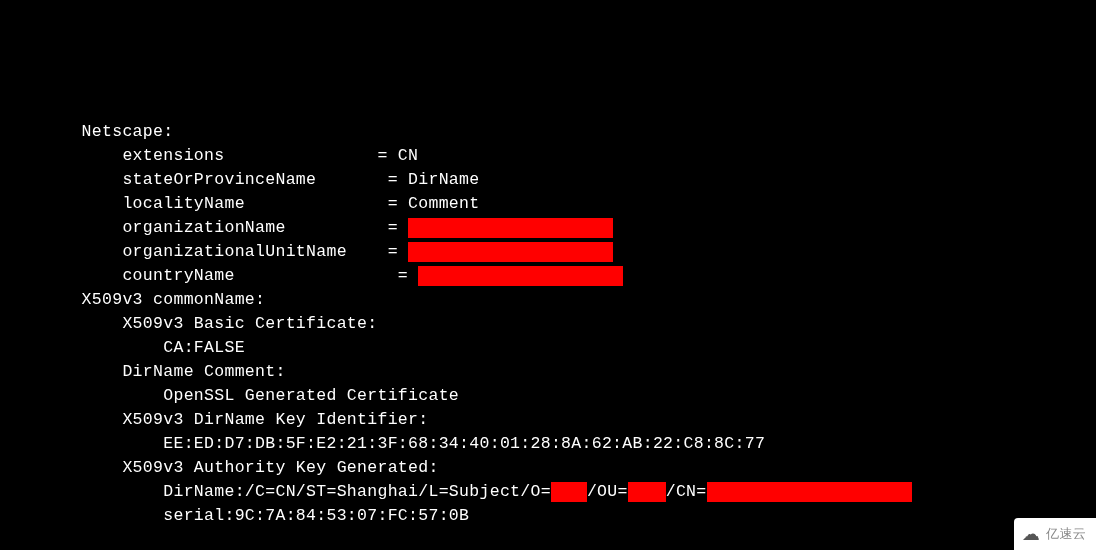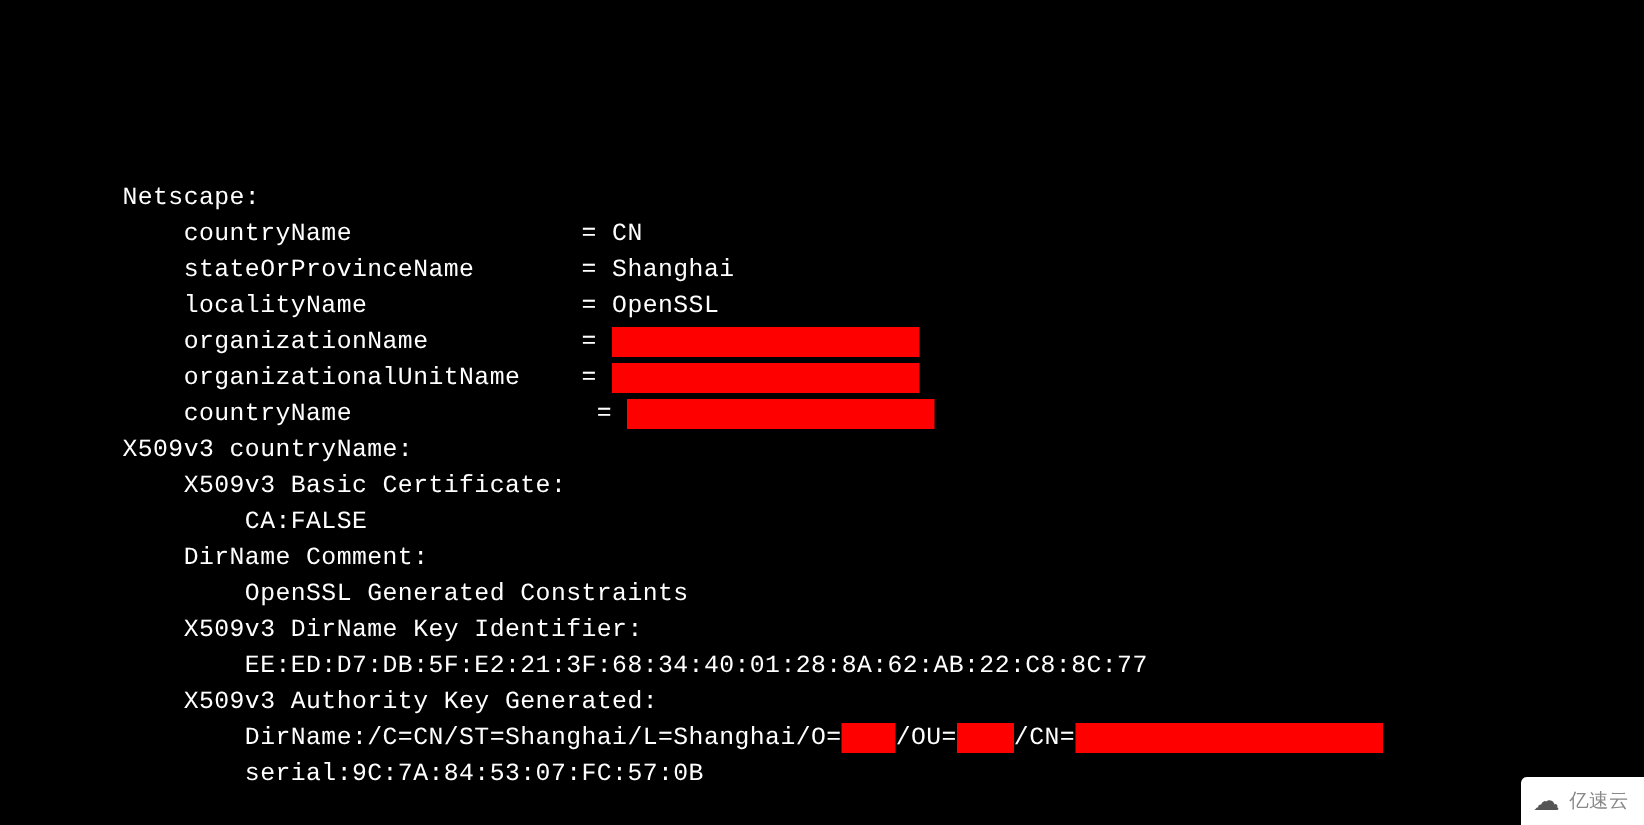--- a/index.html
+++ b/index.html
@@ -67,35 +67,35 @@
       line-height: 1;
     }
   </style>
 </head>
 <body>
 
 
 
 <div class="terminal">
 <span>        Netscape:</span>
-<span>            countryName               = CN</span>
-<span>            stateOrProvinceName       = Shanghai</span>
-<span>            localityName              = OpenSSL</span>
+<span>            extensions               = CN</span>
+<span>            stateOrProvinceName       = DirName</span>
+<span>            localityName              = Comment</span>
 <span><span>            organizationName          = </span><span class="redact redact-wide"></span></span>
 <span><span>            organizationalUnitName    = </span><span class="redact redact-wide"></span></span>
 <span><span>            countryName                = </span><span class="redact redact-wide"></span></span>
-<span>        X509v3 countryName:</span>
+<span>        X509v3 commonName:</span>
 <span>            X509v3 Basic Certificate:</span>
 <span>                CA:FALSE</span>
 <span>            DirName Comment:</span>
-<span>                OpenSSL Generated Constraints</span>
+<span>                OpenSSL Generated Certificate</span>
 <span>            X509v3 DirName Key Identifier:</span>
 <span>                EE:ED:D7:DB:5F:E2:21:3F:68:34:40:01:28:8A:62:AB:22:C8:8C:77</span>
 <span>            X509v3 Authority Key Generated:</span>
-<span><span>                DirName:/C=CN/ST=Shanghai/L=Shanghai/O=</span><span class="redact redact-small"></span><span>/OU=</span><span class="redact redact-small2"></span><span>/CN=</span><span class="redact redact-long"></span></span>
+<span><span>                DirName:/C=CN/ST=Shanghai/L=Subject/O=</span><span class="redact redact-small"></span><span>/OU=</span><span class="redact redact-small2"></span><span>/CN=</span><span class="redact redact-long"></span></span>
 <span>                serial:9C:7A:84:53:07:FC:57:0B</span>
 <span></span>
 
 
 <span></span>
 
 
 </div>
 
 <div class="watermark">

